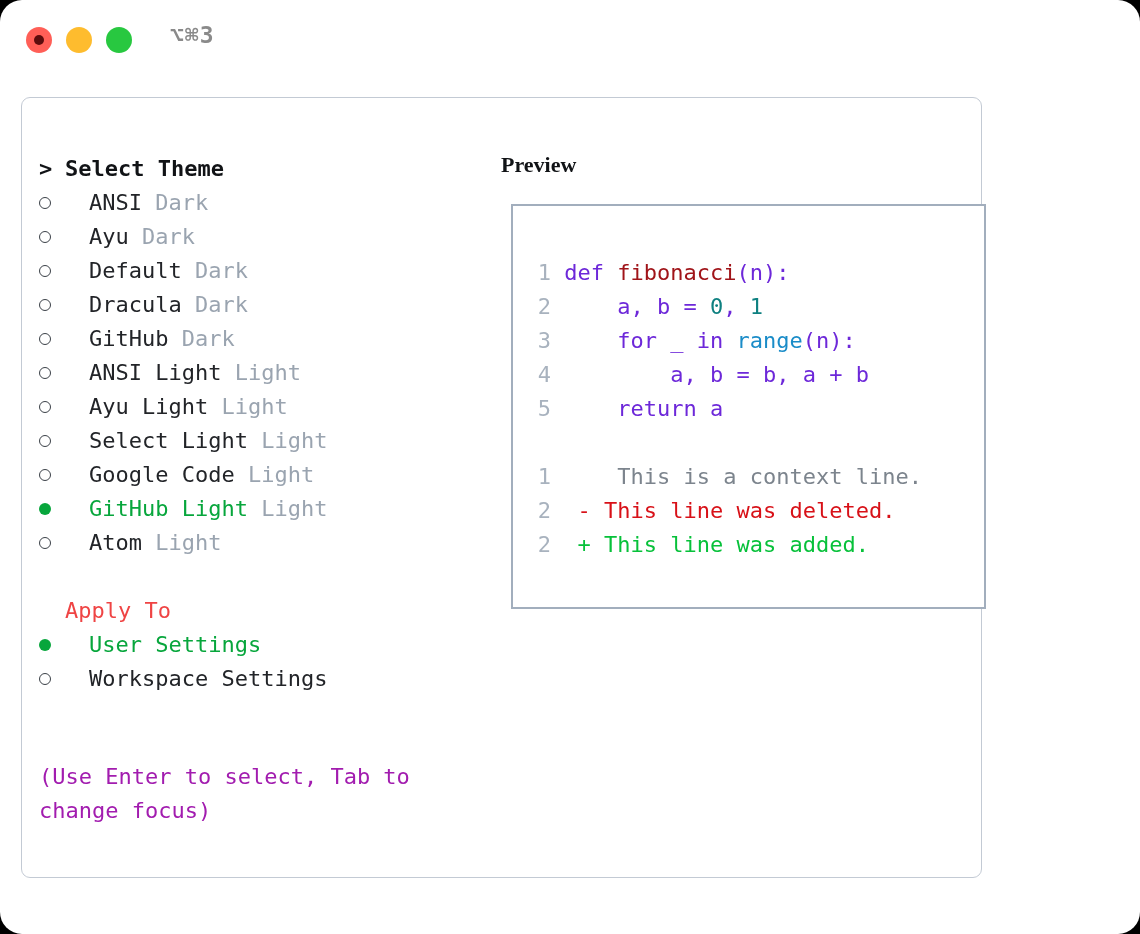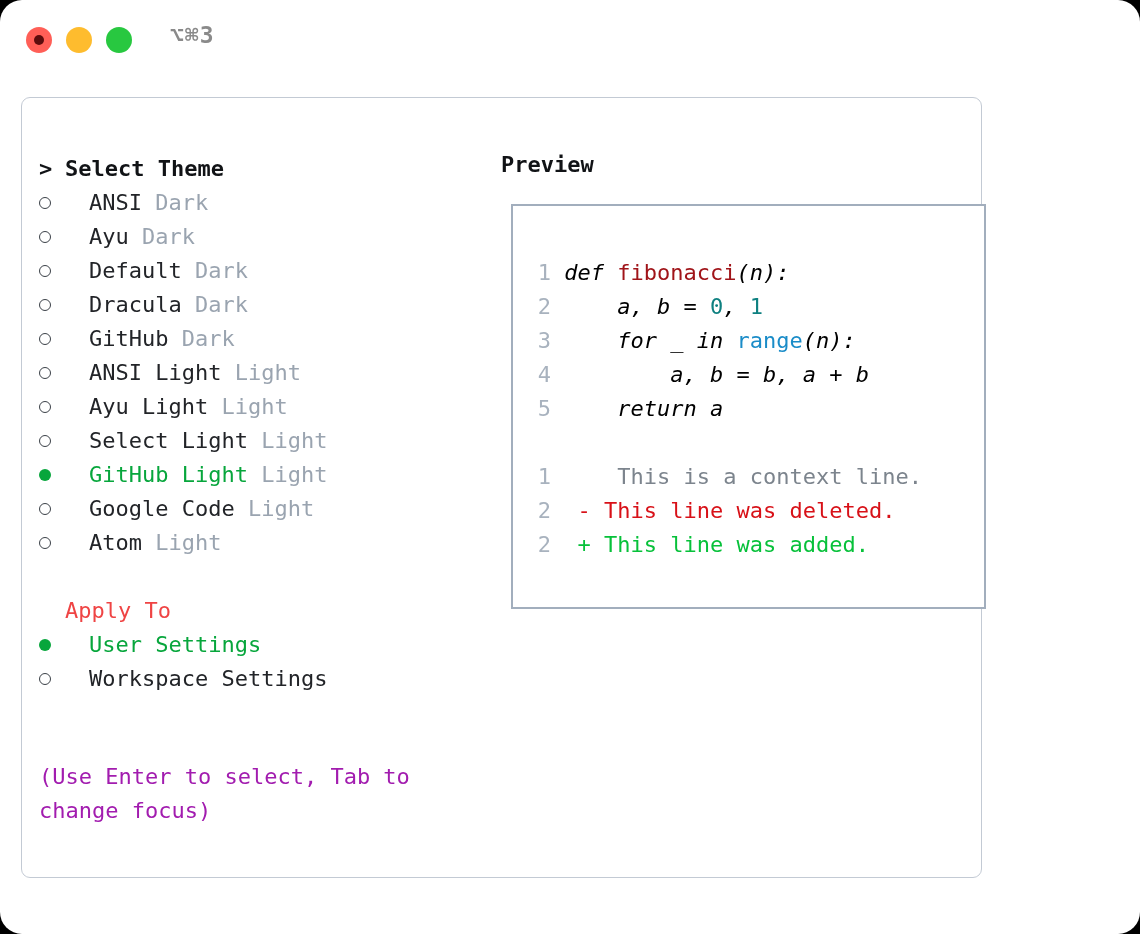--- a/index.html
+++ b/index.html
@@ -138,20 +138,21 @@
 
   
   #preview-label {
     position: absolute;
     left: 479px;
     top: 54px;
     font-size: 22px;
     font-weight: bold;
     color: #111316;
     white-space: pre;
+    font-family: Liberation Serif, serif;
   }
 
   #code-panel {
     position: absolute;
     left: 489px;
     top: 106px;
     width: 475px;
     height: 405px;
     border: 2px solid #a2aebd;
     box-sizing: border-box;
@@ -169,21 +170,21 @@
     line-height: 34px;
     font-size: 22px;
     white-space: pre;
   }
   .lineno {
     display: inline-block;
     width: 22px;
     text-align: right;
     color: #a8b2be;
   }
-  .code-text { color: #000000; font-style: italic; }
+  .code-text { color: #6d28d9; }
   .tok-fn     { color: #a01419; }
   .tok-num    { color: #0e8080; }
   .tok-builtin{ color: #1a8cc8; }
   .diff-ctx   { color: #7c848d; }
   .diff-del   { color: #d81118; }
   .diff-add   { color: #07c13a; }
   .blank-line { height: 34px; }
 </style>
 </head>
 <body>
@@ -203,22 +204,22 @@
       <div class="row header-row"><span class="marker">&gt;</span><span>Select Theme</span></div>
       <div id="theme-items">
           <div class="row"><span class="marker"><span class="bullet hollow"></span></span><span class="item-name">ANSI </span><span class="variant">Dark</span></div>
           <div class="row"><span class="marker"><span class="bullet hollow"></span></span><span class="item-name">Ayu </span><span class="variant">Dark</span></div>
           <div class="row"><span class="marker"><span class="bullet hollow"></span></span><span class="item-name">Default </span><span class="variant">Dark</span></div>
           <div class="row"><span class="marker"><span class="bullet hollow"></span></span><span class="item-name">Dracula </span><span class="variant">Dark</span></div>
           <div class="row"><span class="marker"><span class="bullet hollow"></span></span><span class="item-name">GitHub </span><span class="variant">Dark</span></div>
           <div class="row"><span class="marker"><span class="bullet hollow"></span></span><span class="item-name">ANSI Light </span><span class="variant">Light</span></div>
           <div class="row"><span class="marker"><span class="bullet hollow"></span></span><span class="item-name">Ayu Light </span><span class="variant">Light</span></div>
           <div class="row"><span class="marker"><span class="bullet hollow"></span></span><span class="item-name">Select Light </span><span class="variant">Light</span></div>
+          <div class="row"><span class="marker"><span class="bullet hollow"></span></span><span class="item-name">Google Code </span><span class="variant">Light</span></div>
           <div class="row"><span class="marker"><span class="bullet filled"></span></span><span class="item-name selected">GitHub Light </span><span class="variant">Light</span></div>
-          <div class="row"><span class="marker"><span class="bullet hollow"></span></span><span class="item-name">Google Code </span><span class="variant">Light</span></div>
           <div class="row"><span class="marker"><span class="bullet hollow"></span></span><span class="item-name">Atom </span><span class="variant">Light</span></div>
         </div>
 
       <div class="spacer"></div>
 
       <div class="row subheader-row"><span class="marker"> </span><span>Apply To</span></div>
       <div id="apply-options">
           <div class="row"><span class="marker"><span class="bullet filled"></span></span><span class="item-name selected">User Settings</span></div>
           <div class="row"><span class="marker"><span class="bullet hollow"></span></span><span class="item-name">Workspace Settings</span></div>
         </div>

